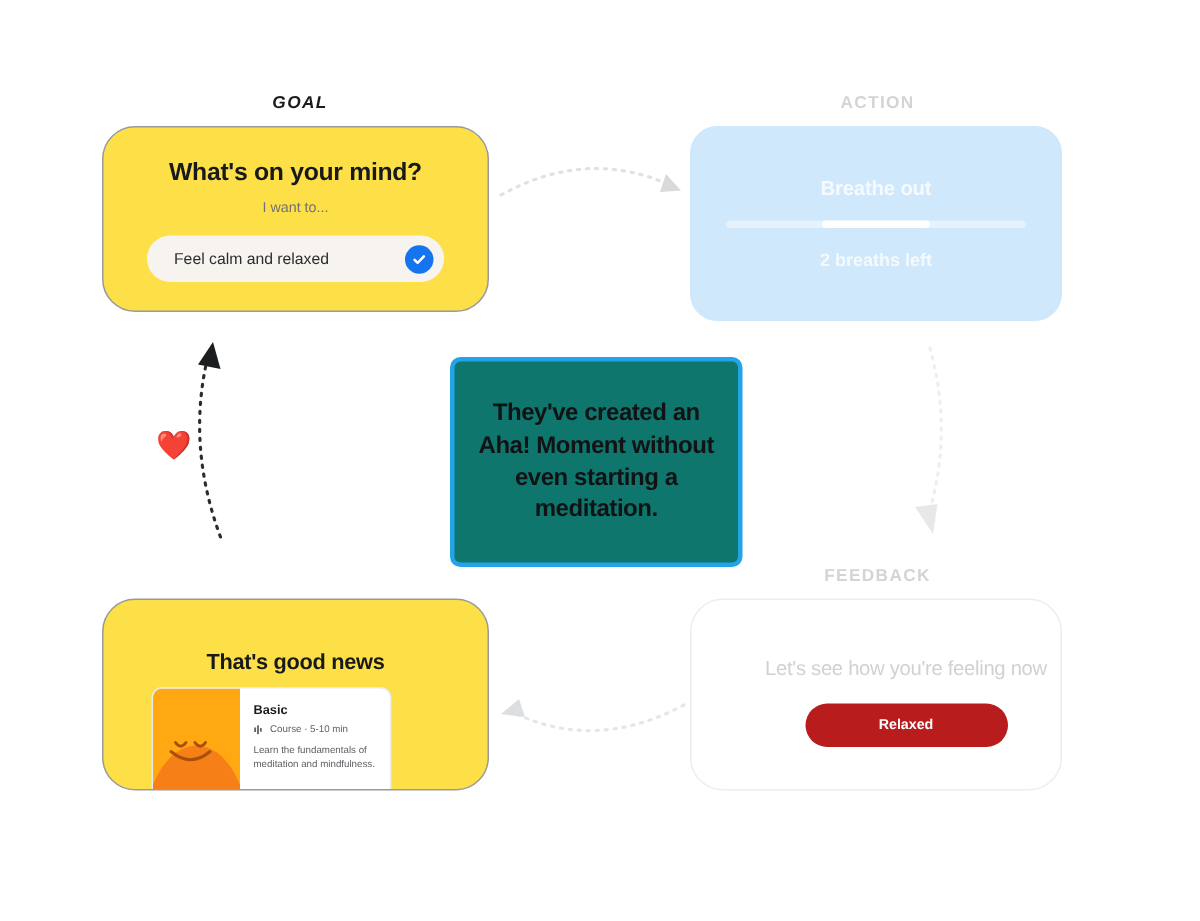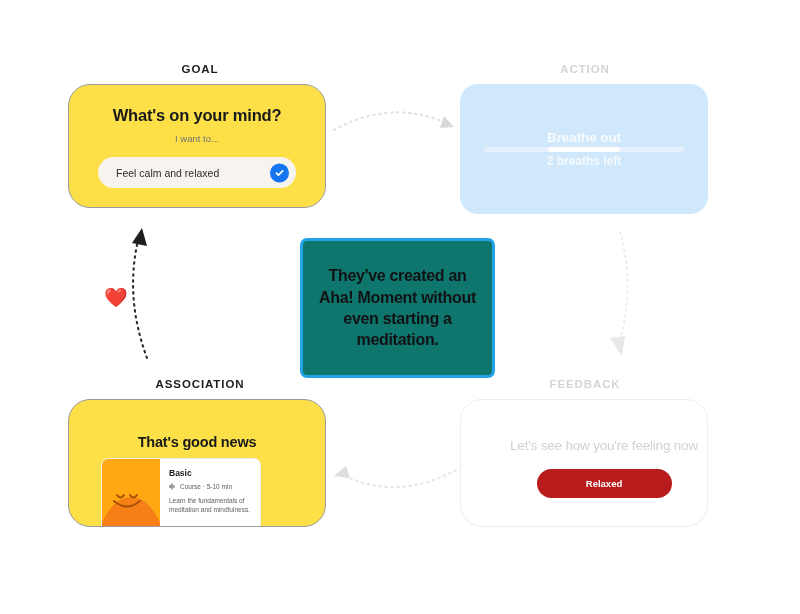--- a/index.html
+++ b/index.html
@@ -21,21 +21,21 @@
 
   
   .stage-label {
     position: absolute;
     font-size: 11.5px;
     font-weight: bold;
     letter-spacing: 0.9px;
     text-align: center;
     white-space: nowrap;
   }
-  .stage-label.active   { color: #1c1c1e; }
+  .stage-label.active   { color: #1c1c1e; font-style: italic; }
   .stage-label.faded    { color: #d2d4d6; }
 
   #label-goal        { left: 110px; top: 63px;  width: 180px; }
   #label-action      { left: 495px; top: 63px;  width: 180px; }
   #label-association { left: 110px; top: 378px; width: 180px; }
   #label-feedback    { left: 495px; top: 378px; width: 180px; }
 
   
   .panel {
     position: absolute;
@@ -103,21 +103,21 @@
   }
   .goal-check svg { display: block; }
 
   
   .action-inner {
     height: 100%;
     display: flex;
     flex-direction: column;
     align-items: center;
     justify-content: center;
-    gap: 2px;
+    gap: 14px;
   }
   .action-title {
     font-size: 13.5px;
     font-weight: 600;
     color: #ffffff;
     opacity: .82;
     letter-spacing: -0.1px;
   }
   .action-track {
     position: relative;
@@ -269,21 +269,20 @@
 </style>
 </head>
 <body>
 
 <div id="canvas">
 
   <div class="stage-label active" id="label-goal">GOAL</div>
 
   <div class="stage-label faded" id="label-action">ACTION</div>
 
-  <div class="stage-label active" id="label-association">ASSOCIATION</div>
 
   <div class="stage-label faded" id="label-feedback">FEEDBACK</div>
 
   <div class="panel panel-outline" id="panel-goal">
 
     <div class="goal-title">What's on your mind?</div>
 
     <div class="goal-sub">I want to...</div>
 
     <div class="goal-pill">

